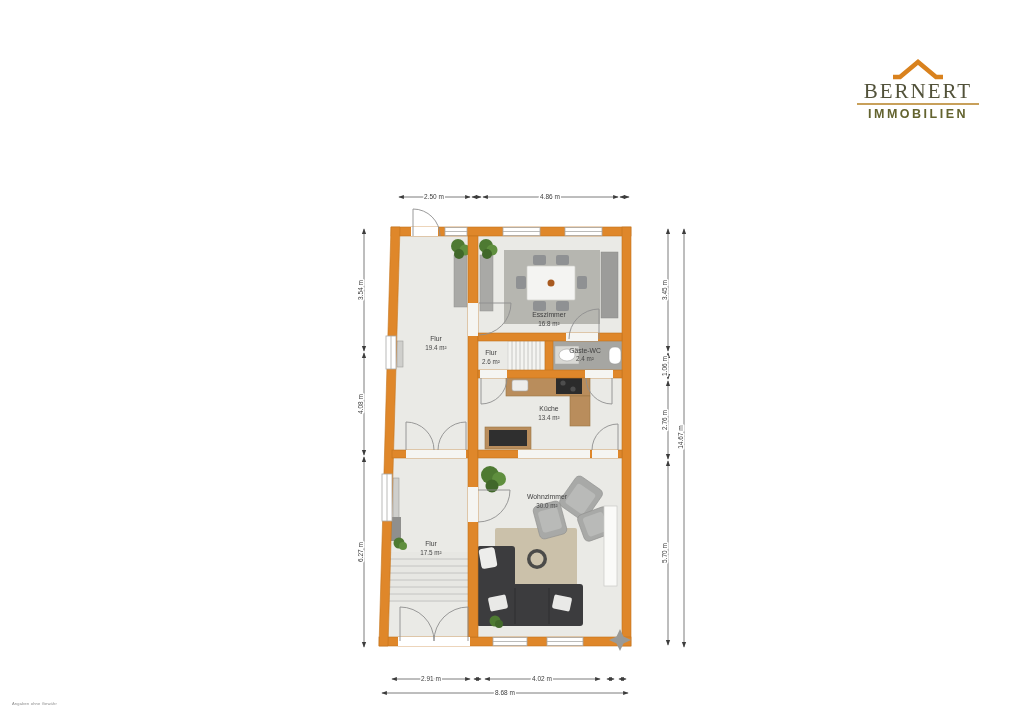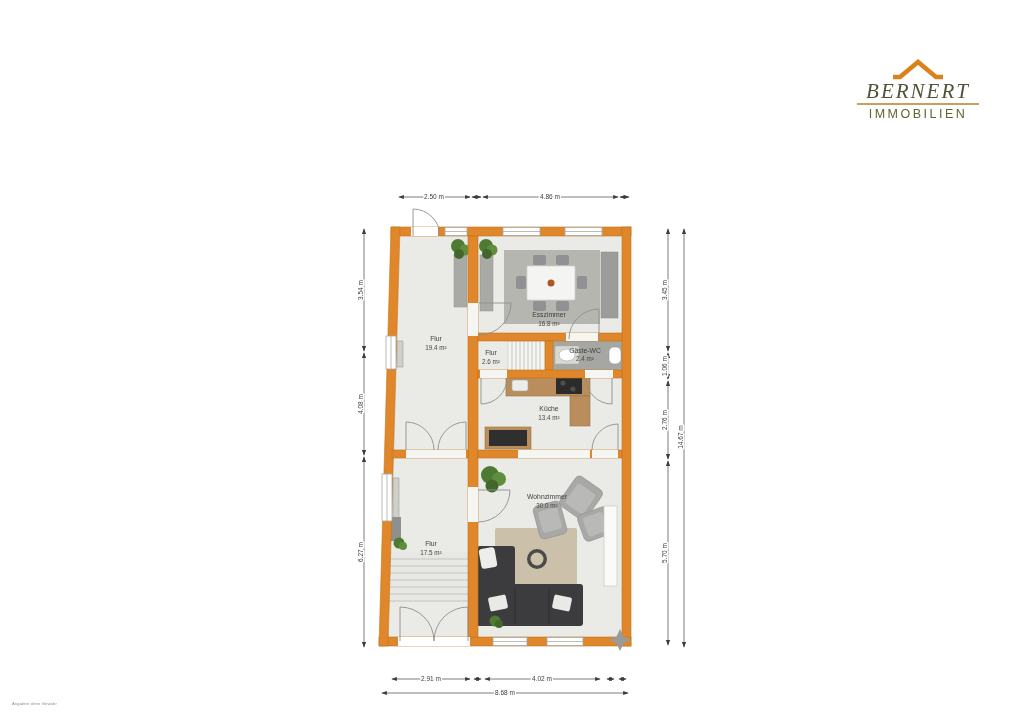--- a/index.html
+++ b/index.html
@@ -2,23 +2,23 @@
 <html><head>
 <meta charset="utf-8">
 <style>
   html,body{margin:0;padding:0;background:#ffffff;}
   .canvas{position:relative;width:1024px;height:724px;background:#fff;overflow:hidden;
           font-family:"Liberation Sans",sans-serif;}
   
   .logo{position:absolute;left:854px;top:54px;width:128px;text-align:center;}
   .logo-roof{display:block;margin:0 auto;}
   .logo-name{font-family:"Liberation Serif",serif;font-size:21px;letter-spacing:2px;
-             color:#52523A;line-height:22px;font-style:italic;}
+             color:#52523A;line-height:22px;}
   .logo-rule{height:2px;background:#C8A05A;margin:1px 3px 3px 3px;}
-  .logo-tagline{font-size:12.5px;letter-spacing:2.5px;color:#63632F;line-height:13px;}
+  .logo-tagline{font-size:12.5px;letter-spacing:2.5px;color:#63632F;line-height:13px;font-weight:bold;}
   
   .disclaimer{position:absolute;left:12px;top:701px;font-size:4px;color:#8a8a8a;
               letter-spacing:.2px;}
   
   svg text{font-family:"Liberation Sans",sans-serif;}
   .wall{fill:#DF872A;stroke:#C4731B;stroke-width:.6;}
   .gap{fill:#F5F5F2;stroke:none;}
   .win{fill:#FFFFFF;stroke:#A9A9A7;stroke-width:.8;}
   .winline{stroke:#A9A9A7;stroke-width:.8;}
   .door{stroke:#8f8f8f;stroke-width:.9;fill:none;}

